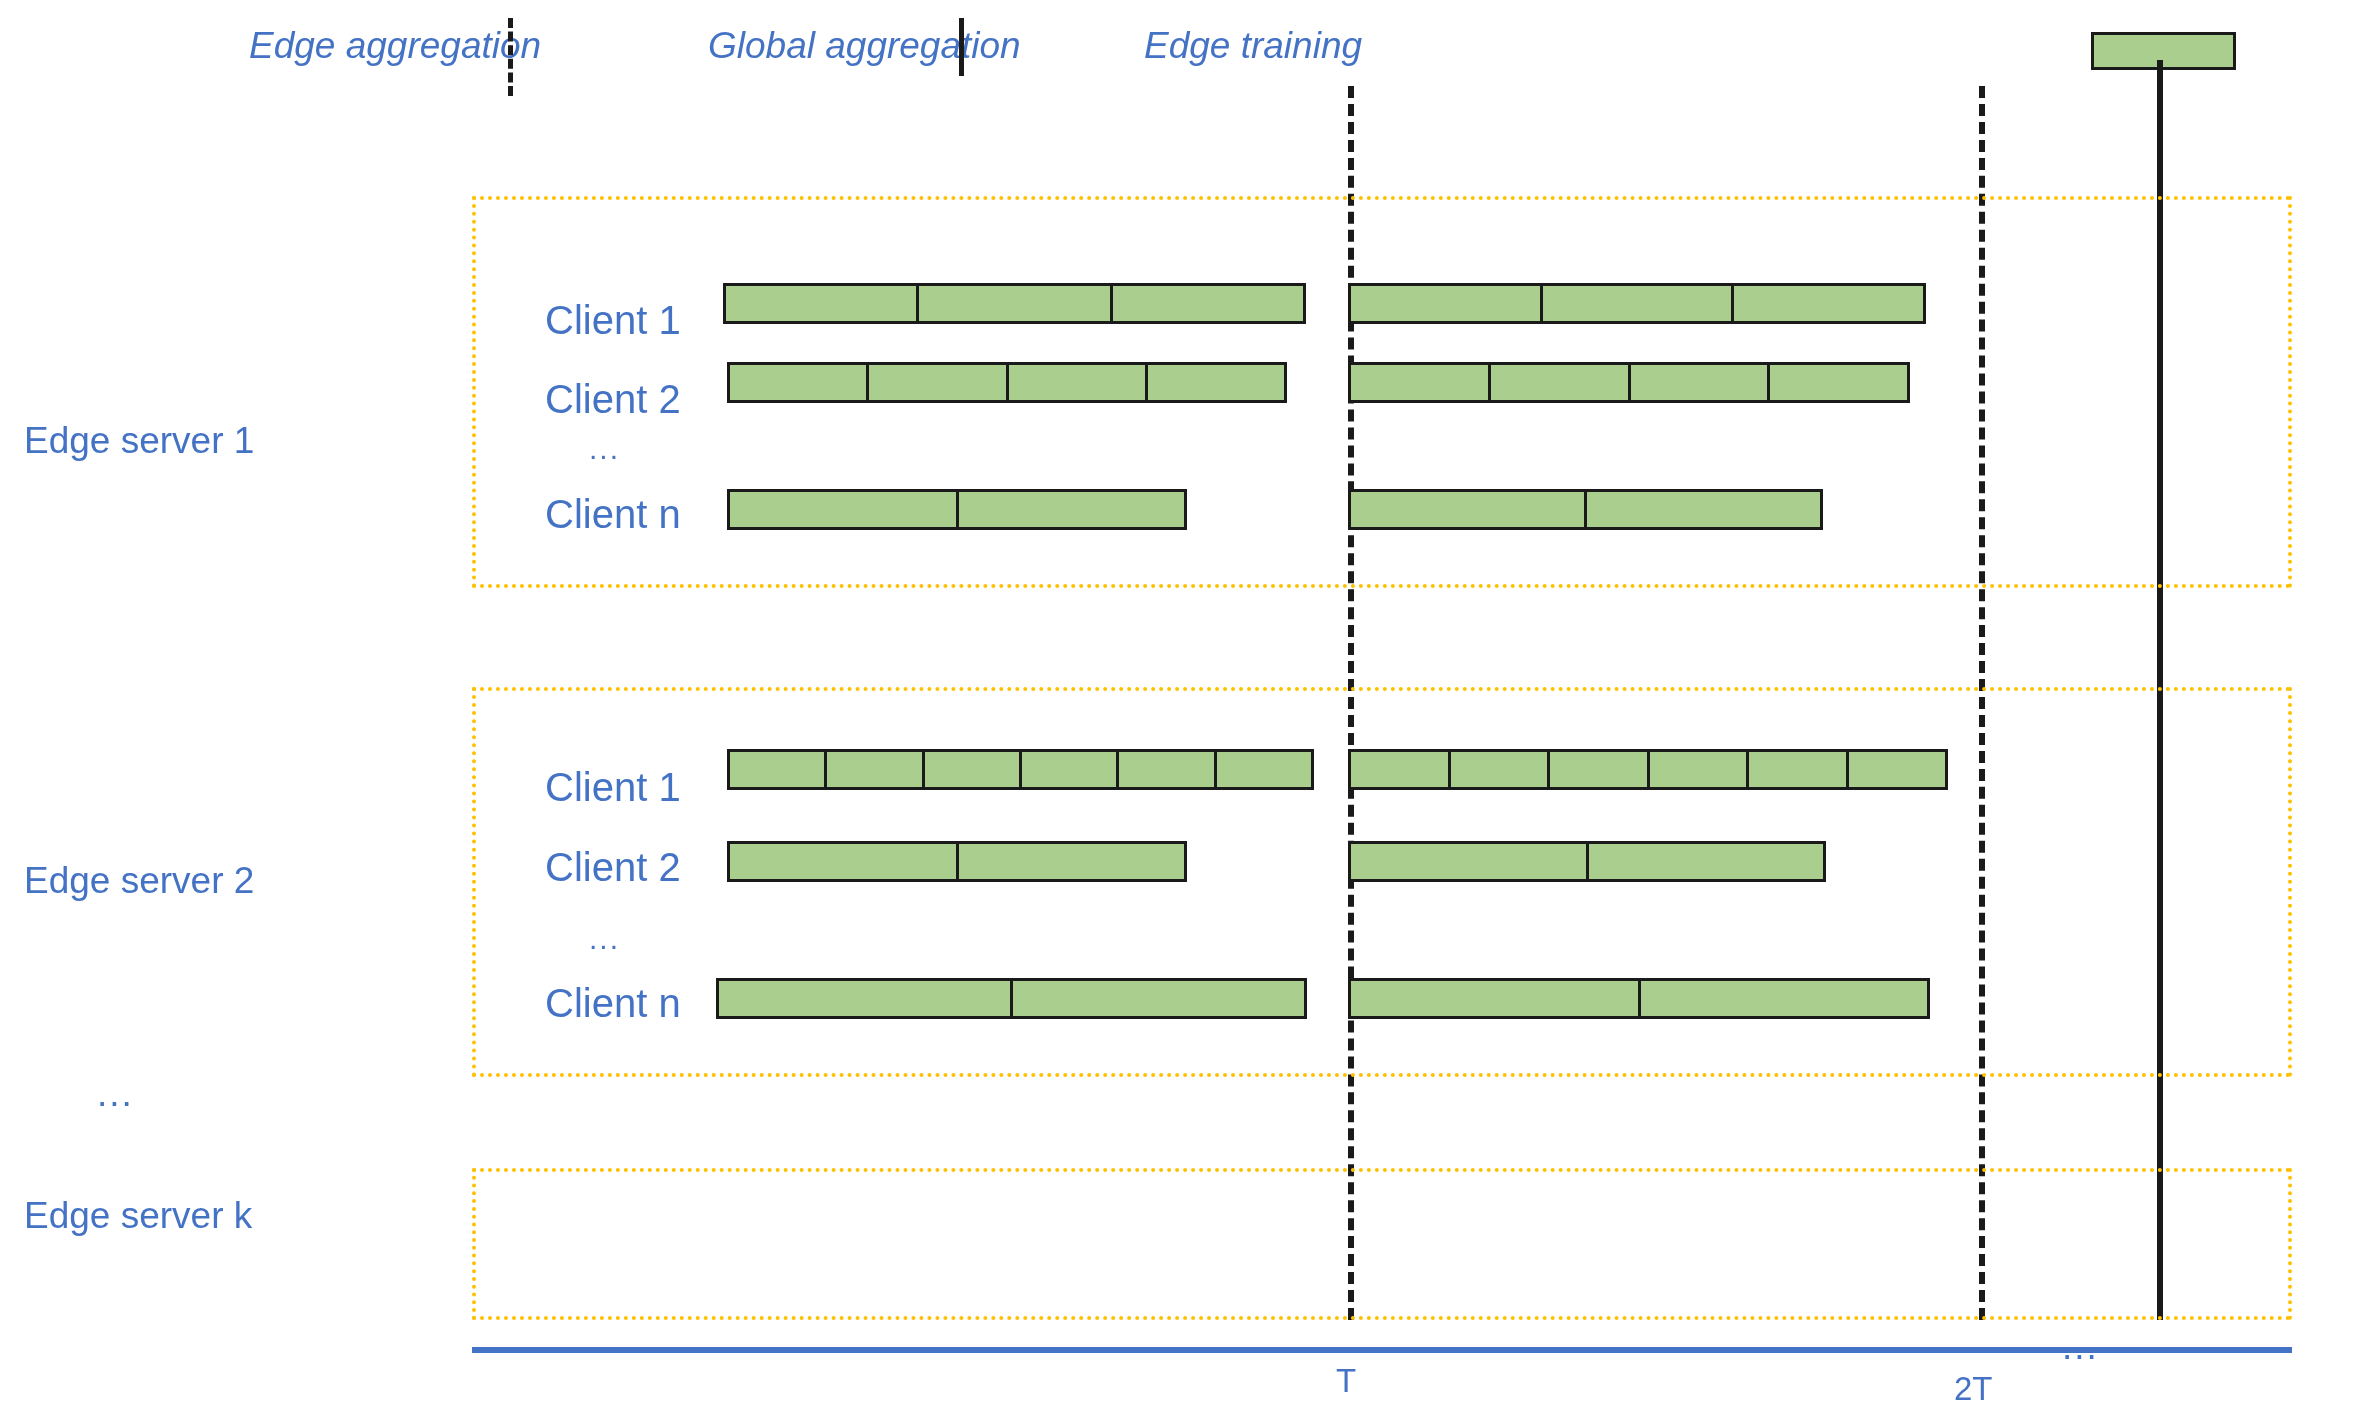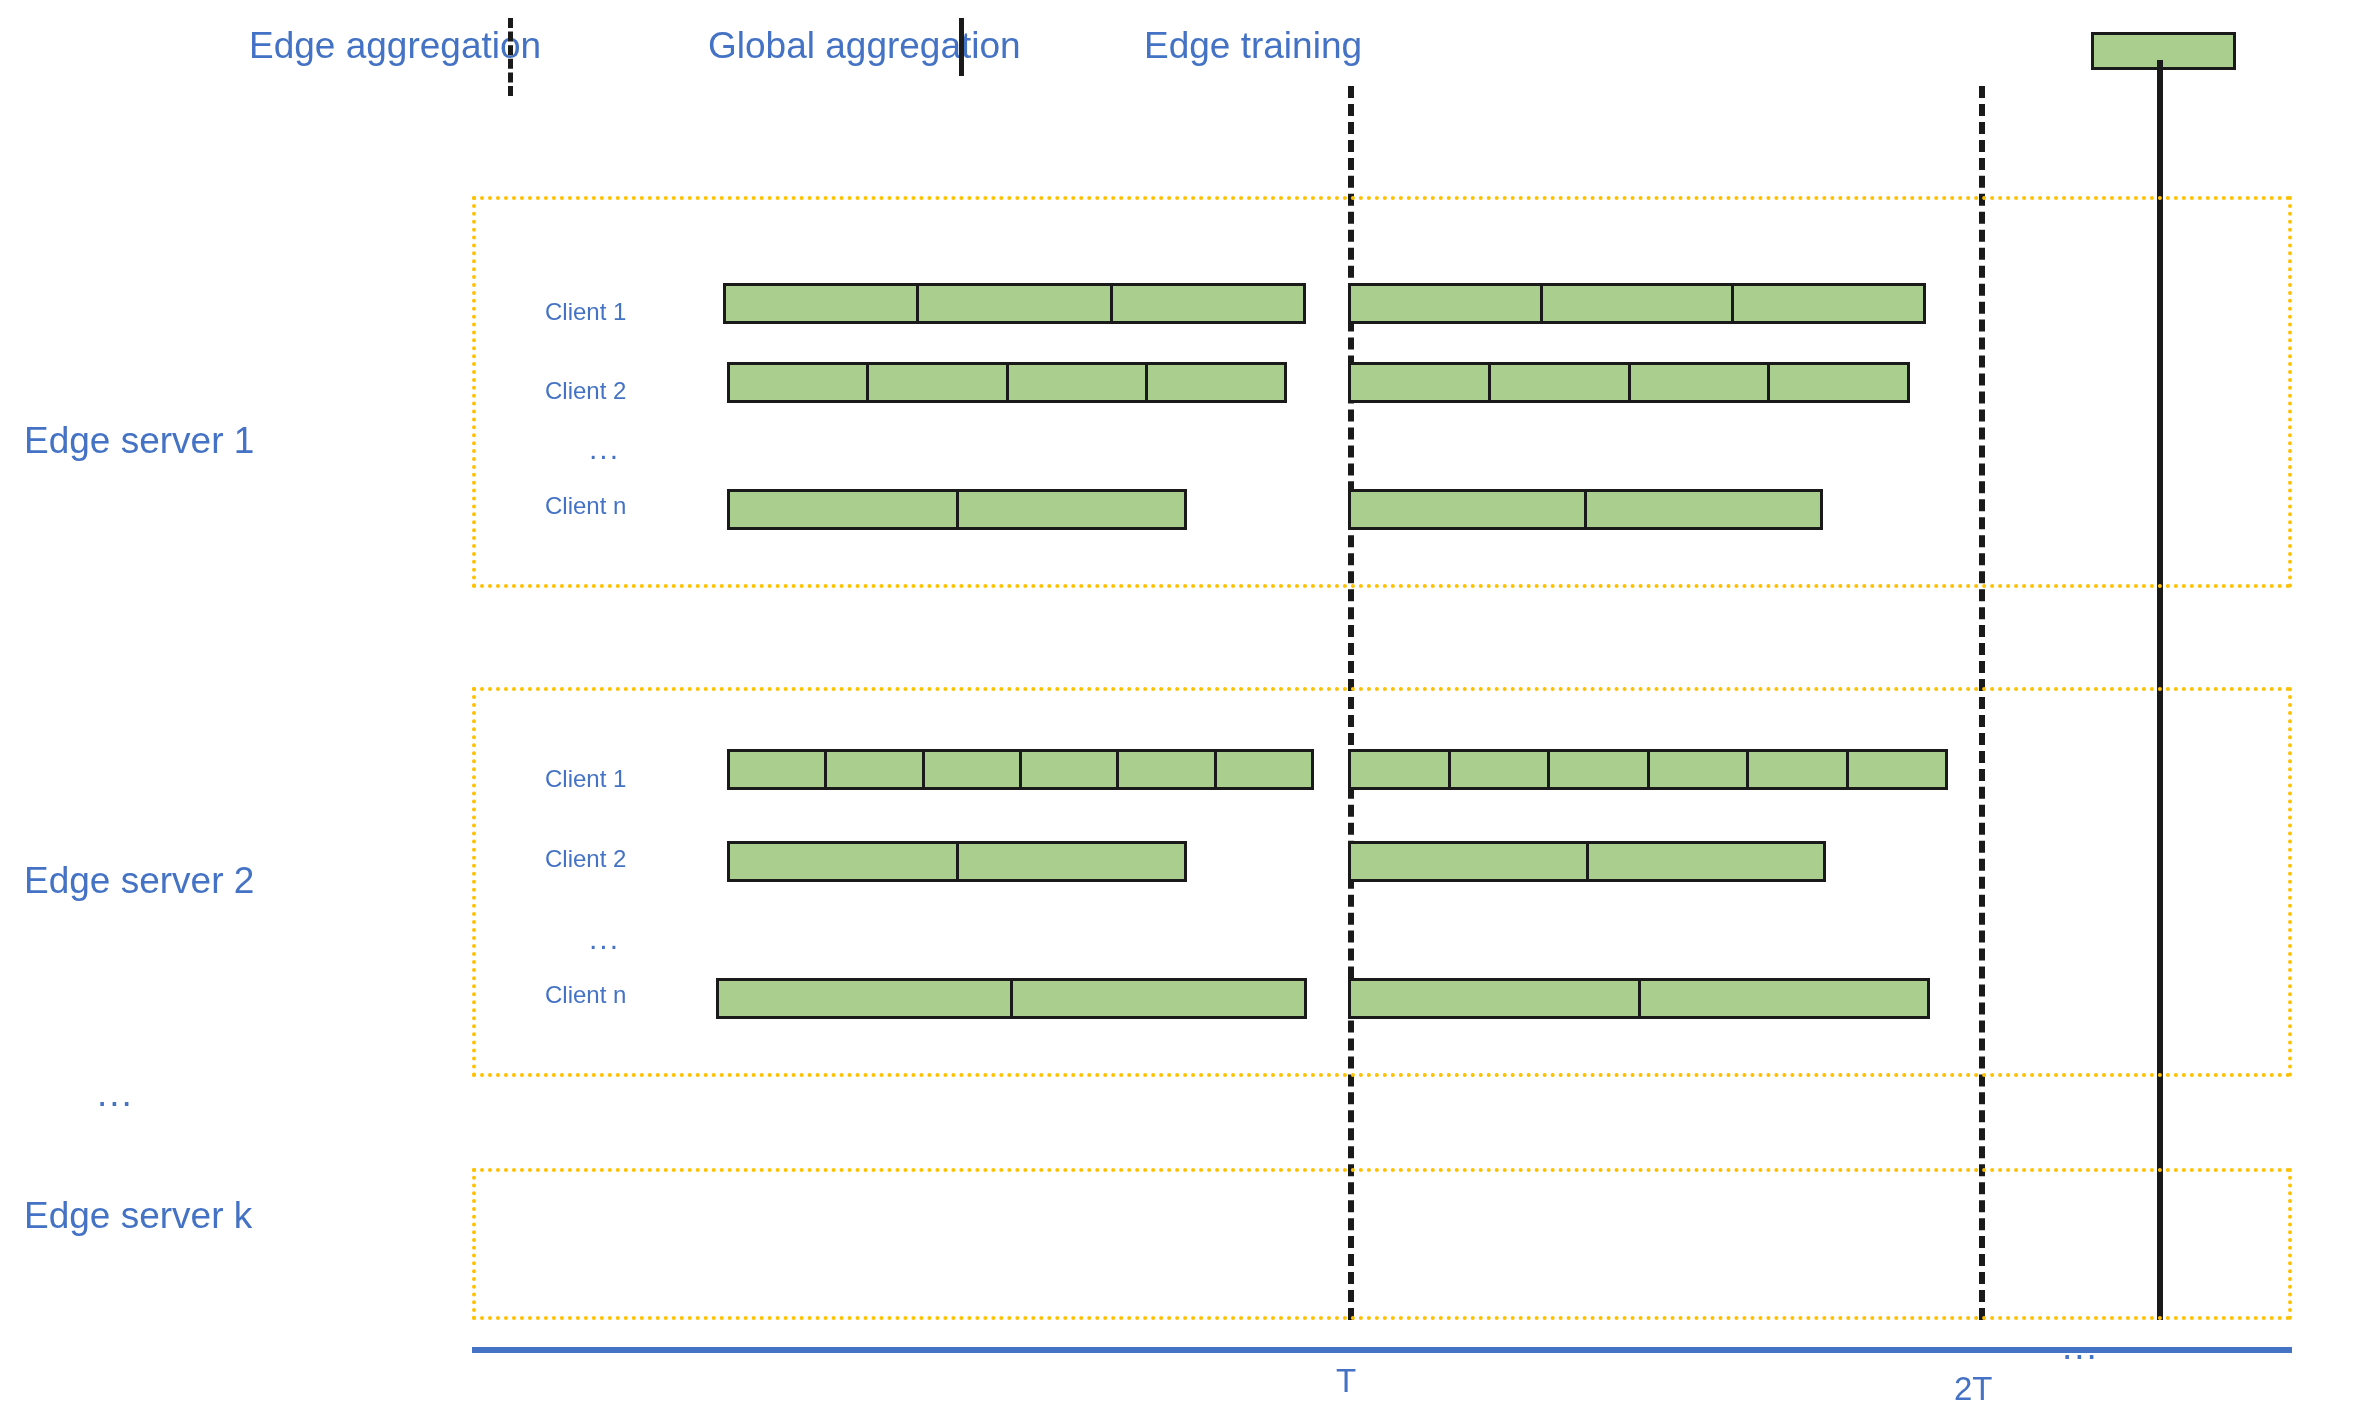--- a/index.html
+++ b/index.html
@@ -19,23 +19,23 @@
   }
 
   
   .lbl {
     position: absolute;
     color: #4472C4;
     font-family: "Liberation Sans", sans-serif;
     white-space: nowrap;
     line-height: 1;
   }
-  .legend-label { font-size: 37px; }
+  .legend-label { font-size: 37px; font-style: italic; }
   .server-label { font-size: 37px; }
-  .client-label { font-size: 24px; }
+  .client-label { font-size: 40px; }
   .axis-label   { font-size: 33px; }
   .dots         { font-size: 37px; letter-spacing: 2px; }
   .dots-small   { font-size: 30px; letter-spacing: 2px; }
 
   
   .legend-dash-mark {
     position: absolute;
     width: 0;
     border-left: 5px dashed #1a1a1a;
   }

